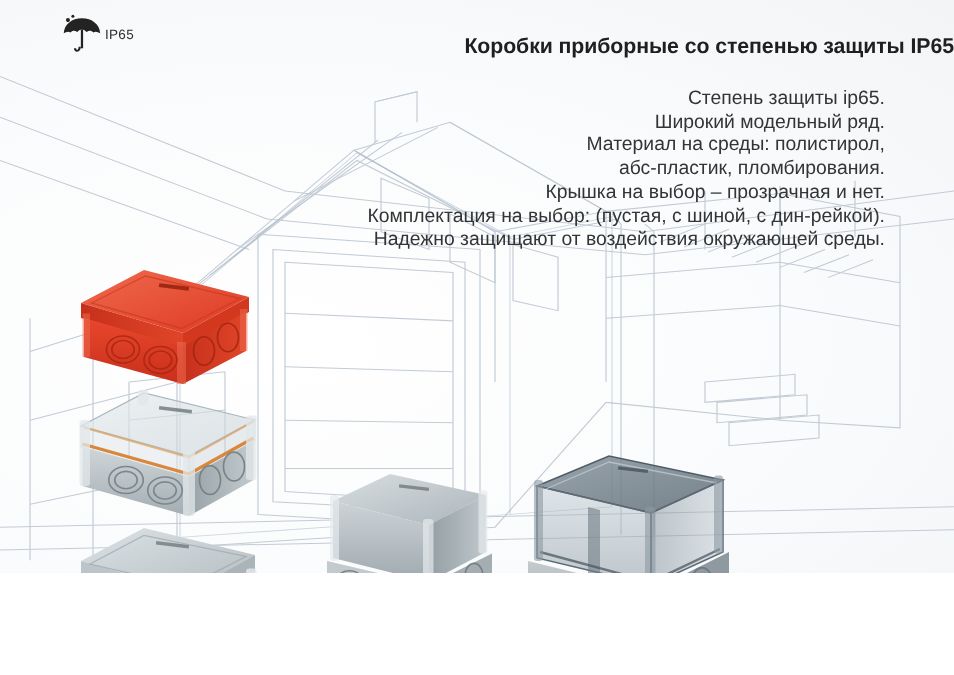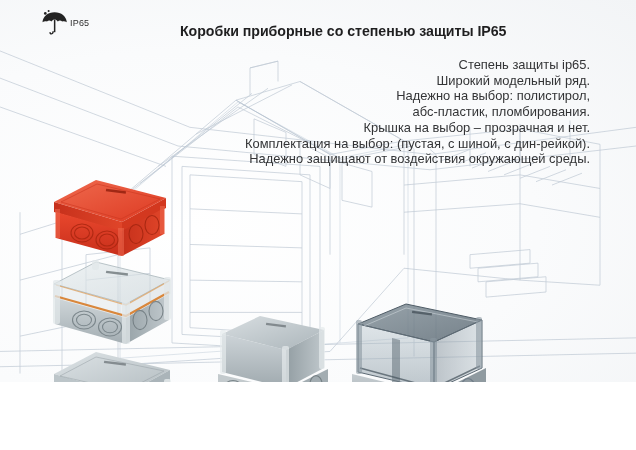--- a/index.html
+++ b/index.html
@@ -18,21 +18,21 @@
          background:
            radial-gradient(ellipse at 30% 60%, #ffffff 0%, #fafbfc 55%, #f2f4f6 100%);}
 
   
   .umbrella{position:absolute;left:38px;top:9px;width:34px;height:30px;z-index:6;}
   .umbrella svg{display:block;}
   .ip-tag{position:absolute;left:70px;top:18px;z-index:6;
           font-size:9px;letter-spacing:.2px;color:#2e2e2e;}
 
   .title{position:absolute;left:180px;top:23px;width:456px;z-index:6;
-         text-align:left;font-size:14.2px;font-weight:bold;color:#1f1f20;
+         text-align:right;font-size:14.2px;font-weight:bold;color:#1f1f20;
          letter-spacing:-.05px;}
 
   
   .copy{position:absolute;right:46px;top:57px;width:420px;z-index:6;
         text-align:right;color:#333436;font-size:12.9px;line-height:15.7px;}
   .copy div{white-space:nowrap;}
 
   
   .logo{position:absolute;left:523px;top:410px;z-index:7;
         display:flex;align-items:center;gap:4px;}
@@ -140,21 +140,21 @@
       </g>
     </svg>
   </div>
   <div class="ip-tag">IP65</div>
 
   <div class="title">Коробки приборные со степенью защиты IP65</div>
 
   <div class="copy">
     <div>Степень защиты ip65.</div>
     <div>Широкий модельный ряд.</div>
-    <div>Надежно на выбор: полистирол,</div>
+    <div>Материал на среды: полистирол,</div>
     <div>абс-пластик, пломбирования.</div>
     <div>Крышка на выбор – прозрачная и нет.</div>
     <div>Комплектация на выбор: (пустая, с шиной, с дин-рейкой).</div>
     <div>Надежно защищают от воздействия окружающей среды.</div>
   </div>
 
   <div class="box" style="left:48px;top:176px;">
     <svg width="124" height="84" viewBox="0 0 124 84">
       <defs>
         <linearGradient id="redTop" x1="0" y1="0" x2="1" y2="1">

